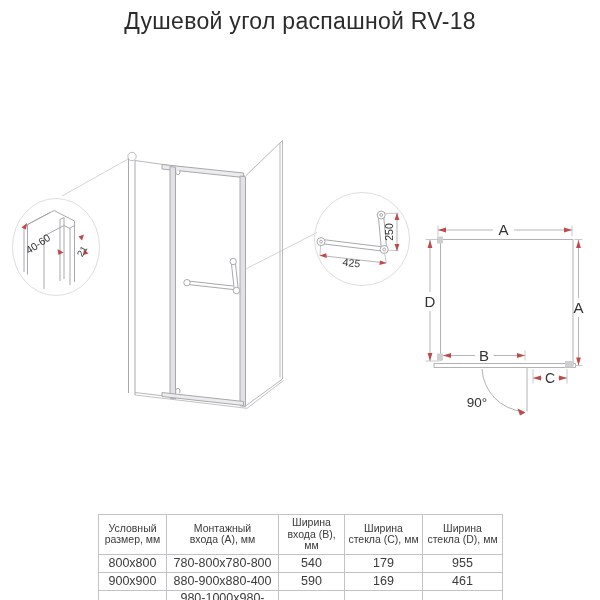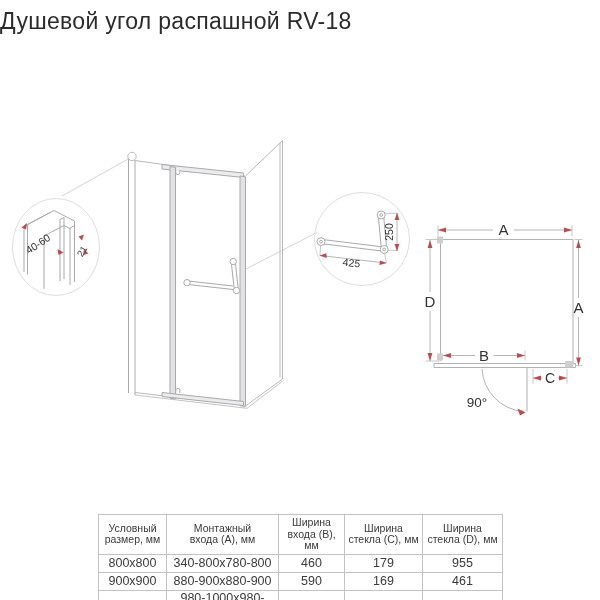--- a/index.html
+++ b/index.html
@@ -1,18 +1,18 @@
 <!DOCTYPE html>
 <html><head>
 <meta charset="utf-8">
 <style>
   html,body{margin:0;padding:0;background:#ffffff;}
   .page{position:relative;width:600px;height:600px;background:#ffffff;overflow:hidden;
         font-family:"Liberation Sans",sans-serif;}
-  .title{position:absolute;top:8px;left:0;width:600px;
+  .title{position:absolute;top:8px;left:0;width:600px;text-align:center;
          font-size:23px;line-height:26px;color:#2b2b2b;letter-spacing:.3px;}
   svg.diagram{position:absolute;left:0;top:0;}
   svg text{font-family:"Liberation Sans",sans-serif;fill:#333;}
   .sizes{position:absolute;left:98px;top:514px;width:405px;border-collapse:collapse;
          table-layout:fixed;}
   .sizes th,.sizes td{border:1px solid #c3c3c7;text-align:center;color:#3a3a3a;}
   .sizes th{font-weight:normal;font-size:10.5px;line-height:11.5px;white-space:pre-line;
             padding:2px 1px;}
   .sizes td{font-size:12.5px;height:17px;padding:0 1px;}
 </style>
@@ -220,28 +220,28 @@
 входа (B), мм</th>
         <th>Ширина
 стекла (C), мм</th>
         <th>Ширина
 стекла (D), мм</th>
       </tr>
     </thead>
     <tbody>
       <tr>
         <td>800x800</td>
-        <td>340-800x780-800</td>
-        <td>460</td>
+        <td>780-800x780-800</td>
+        <td>540</td>
         <td>179</td>
         <td>955</td>
       </tr>
       <tr>
         <td>900x900</td>
-        <td>880-900x880-900</td>
+        <td>880-900x880-400</td>
         <td>590</td>
         <td>169</td>
         <td>461</td>
       </tr>
       <tr>
         <td>1000x1000</td>
         <td>980-1000x980-1000</td>
         <td>590</td>
         <td>269</td>
         <td>926</td>

